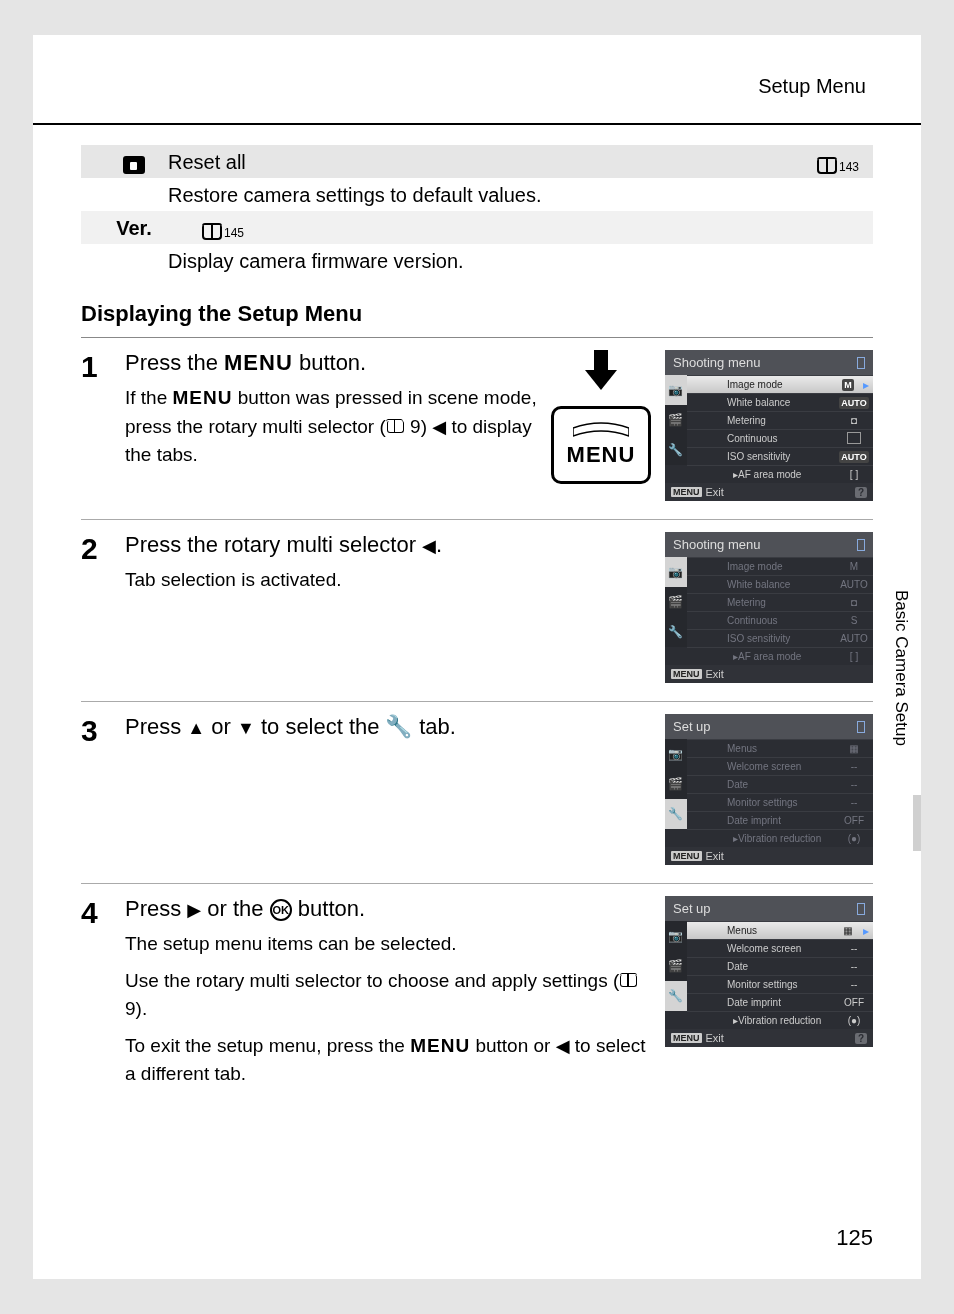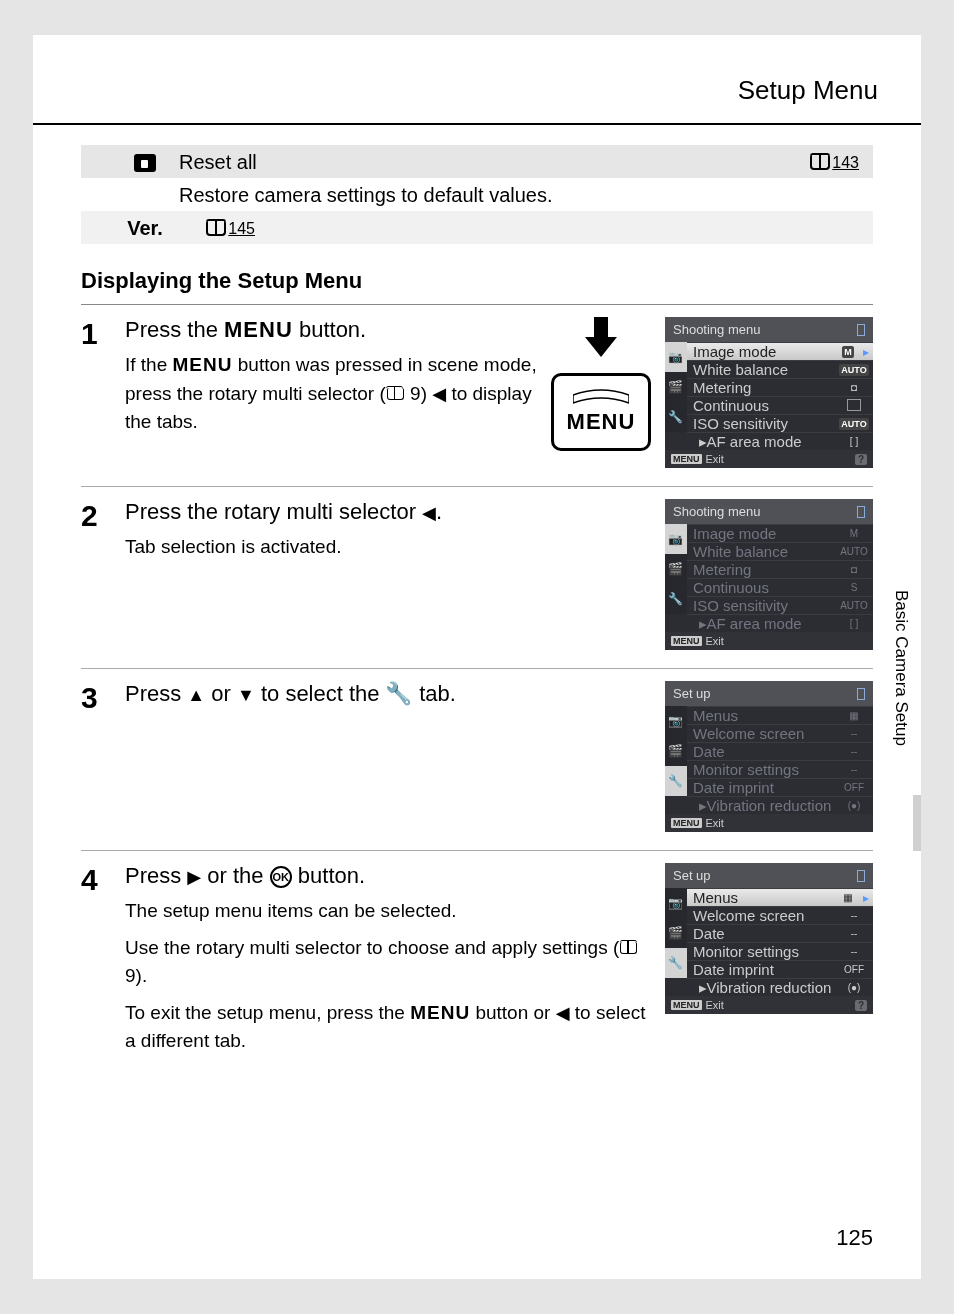--- a/index.html
+++ b/index.html
@@ -1,27 +1,27 @@
 <!DOCTYPE html>
 <html><head>
 <meta charset="utf-8">
 <style>
   * { box-sizing: border-box; margin: 0; padding: 0; }
   body { font-family: "Segoe UI", Arial, sans-serif; background: #e5e5e5; width: 954px; height: 1314px; position: relative; }
   .page { background: #fff; position: absolute; top: 35px; left: 33px; width: 888px; height: 1244px; padding: 40px 48px 0 48px; }
   .page::before { content: ""; position: absolute; left: 0; right: 0; top: 88px; height: 2px; background: #000; }
-  .header-title { position: absolute; top: 40px; right: 43px; font-size: 26px; }
+  .header-title { position: absolute; top: 40px; right: 55px; font-size: 20px; }
   .content { margin-top: 70px; }
   
-  .trow { display: flex; align-items: center; padding: 6px 0 4px 16px; }
+  .trow { display: flex; align-items: flex-end; padding: 6px 0 4px 5px; }
   .trow.b1 { background: #e6e6e6; }
   .trow.b2 { background: #f1f1f1; }
   .trow .col-icon { width: 82px; padding-left: 14px; font-weight: bold; font-size: 20px; display: flex; justify-content: center; }
   .trow .col-title { flex: 1; font-size: 20px; }
-  .trow .col-ref { width: 90px; font-size: 16px; display: flex; align-items: center; justify-content: flex-end; padding-right: 14px; gap: 2px; text-decoration: underline; }
+  .trow .col-ref { width: 90px; font-size: 12px; display: flex; align-items: center; justify-content: flex-end; padding-right: 14px; gap: 2px; }
   .trow .col-desc { padding-left: 82px; font-size: 20px; }
   .reset-icon { display: inline-block; width: 22px; height: 18px; border: 3px solid #000; border-radius: 3px; position: relative; background: #000; }
   .reset-icon::after { content: ""; position: absolute; left: 4px; top: 3px; width: 7px; height: 8px; background: #fff; border-radius: 1px; }
   .book-icon { display: inline-block; width: 20px; height: 15px; border: 2px solid #000; border-radius: 2px 2px 4px 4px; border-top: none; position: relative; }
   .book-icon::before { content: ""; position: absolute; left: 7px; top: -1px; width: 2px; height: 14px; background: #000; }
   .book-icon::after { content: ""; position: absolute; left: -2px; top: -2px; width: 20px; height: 6px; border-top: 2px solid #000; border-radius: 3px; }
 
   .section-h { font-weight: bold; font-size: 22px; margin: 24px 0 10px 0; }
   hr.thin { border: none; border-top: 1px solid #888; }
 
@@ -53,21 +53,21 @@
   .lcd { width: 208px; background: #2b2d33; color: #ccc; font-family: Arial, sans-serif; font-size: 12px; border-radius: 2px; }
   .lcd-head { background: #4f5157; color: #ddd; padding: 5px 8px; font-size: 13px; display: flex; justify-content: space-between; align-items: center; }
   .lcd-row-wrap { display: flex; }
   .lcd-side { width: 22px; display: flex; flex-direction: column; }
   .lcd-tab { height: 30px; display: flex; align-items: center; justify-content: center; background: #26282d; color: #aaa; font-size: 12px; }
   .lcd-tab.active { background: #d4d4d4; color: #333; }
   .lcd-list { flex: 1; }
   .lcd-item { display: flex; align-items: center; height: 18px; padding: 0 4px 0 6px; border-top: 1px solid #3a3c42; }
   .lcd-item.hl { background: linear-gradient(#eaeaea, #c8c8c8); color: #222; }
   .lcd-item.dim { color: #737580; }
-  .lcd-label { flex: 1; font-size: 15px; }
+  .lcd-label { flex: 1; font-size: 10px; margin-left: 34px; }
   .lcd-val { font-size: 10px; width: 30px; text-align: center; }
   .lcd-foot { display: flex; align-items: center; height: 18px; padding: 0 6px; font-size: 11px; background: #303238; }
   .lcd-foot .mb { background: #ccc; color: #222; font-size: 9px; font-weight: bold; padding: 0 2px; border-radius: 1px; margin-right: 4px; }
   .lcd-foot .q { margin-left: auto; background: #6a6c72; color: #2b2d33; font-size: 10px; font-weight: bold; padding: 0 3px; border-radius: 2px; }
   .v-auto { background: #444; color: #fff; font-size: 9px; font-weight: bold; padding: 1px 2px; border-radius: 2px; }
   .v-box { display: inline-block; width: 14px; height: 12px; border: 1px solid #999; position: relative; }
 
   
   .side-label { position: absolute; right: 10px; top: 555px; writing-mode: vertical-rl; font-size: 17px; }
   .side-thumb { position: absolute; right: 0; top: 760px; width: 8px; height: 56px; background: #d0d0d0; }
@@ -96,20 +96,23 @@
       <div class="col-desc">Restore camera settings to default values.</div>
     </div>
     <div class="trow b2">
       <div class="col-icon" style="font-family:Arial;">
           <span>Ver.</span>
         </div>
       <div class="col-ref">
         <span class="book-icon"></span>
         <span>145</span>
       </div>
+    </div>
+    <div class="trow">
+      <div class="col-desc">Display camera firmware version.</div>
     </div>
 
     <div class="section-h">Displaying the Setup Menu</div>
     <hr class="thin">
 
     <div class="step">
       <div class="step-num">1</div>
       <div class="step-body">
         <div class="step-title">
           <span>Press the </span><span class="menu-word">MENU</span><span> button.</span>

